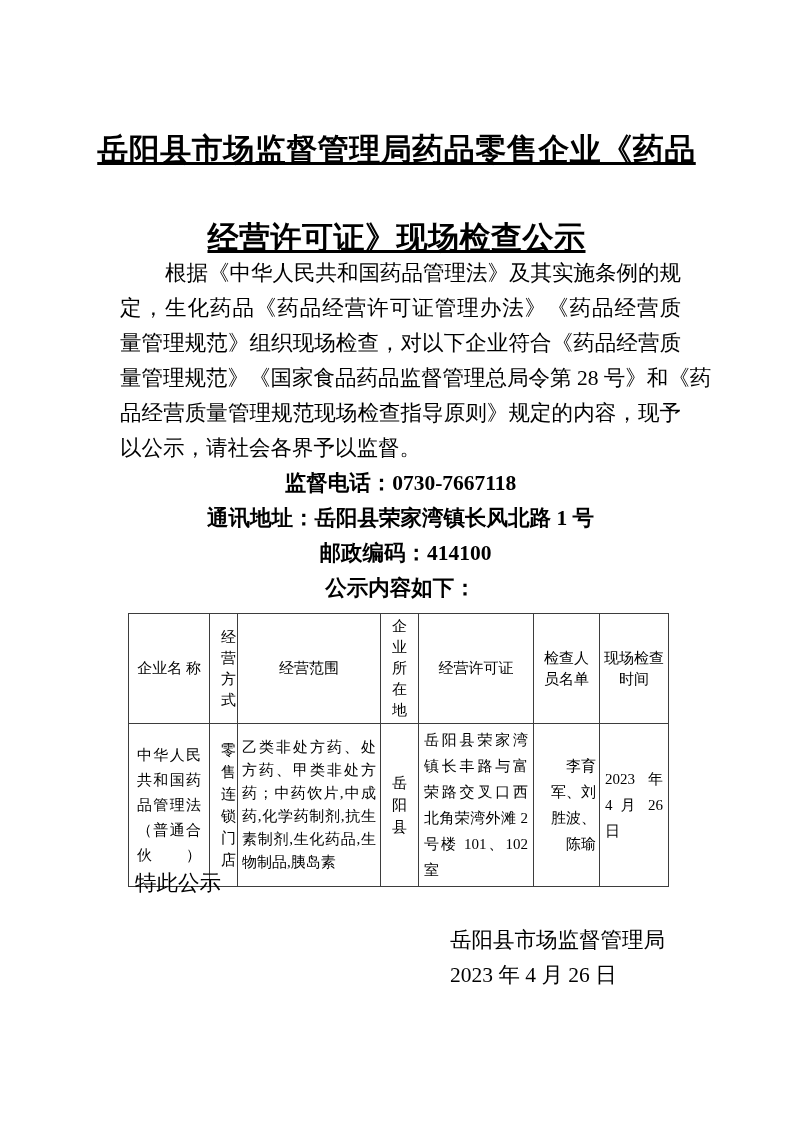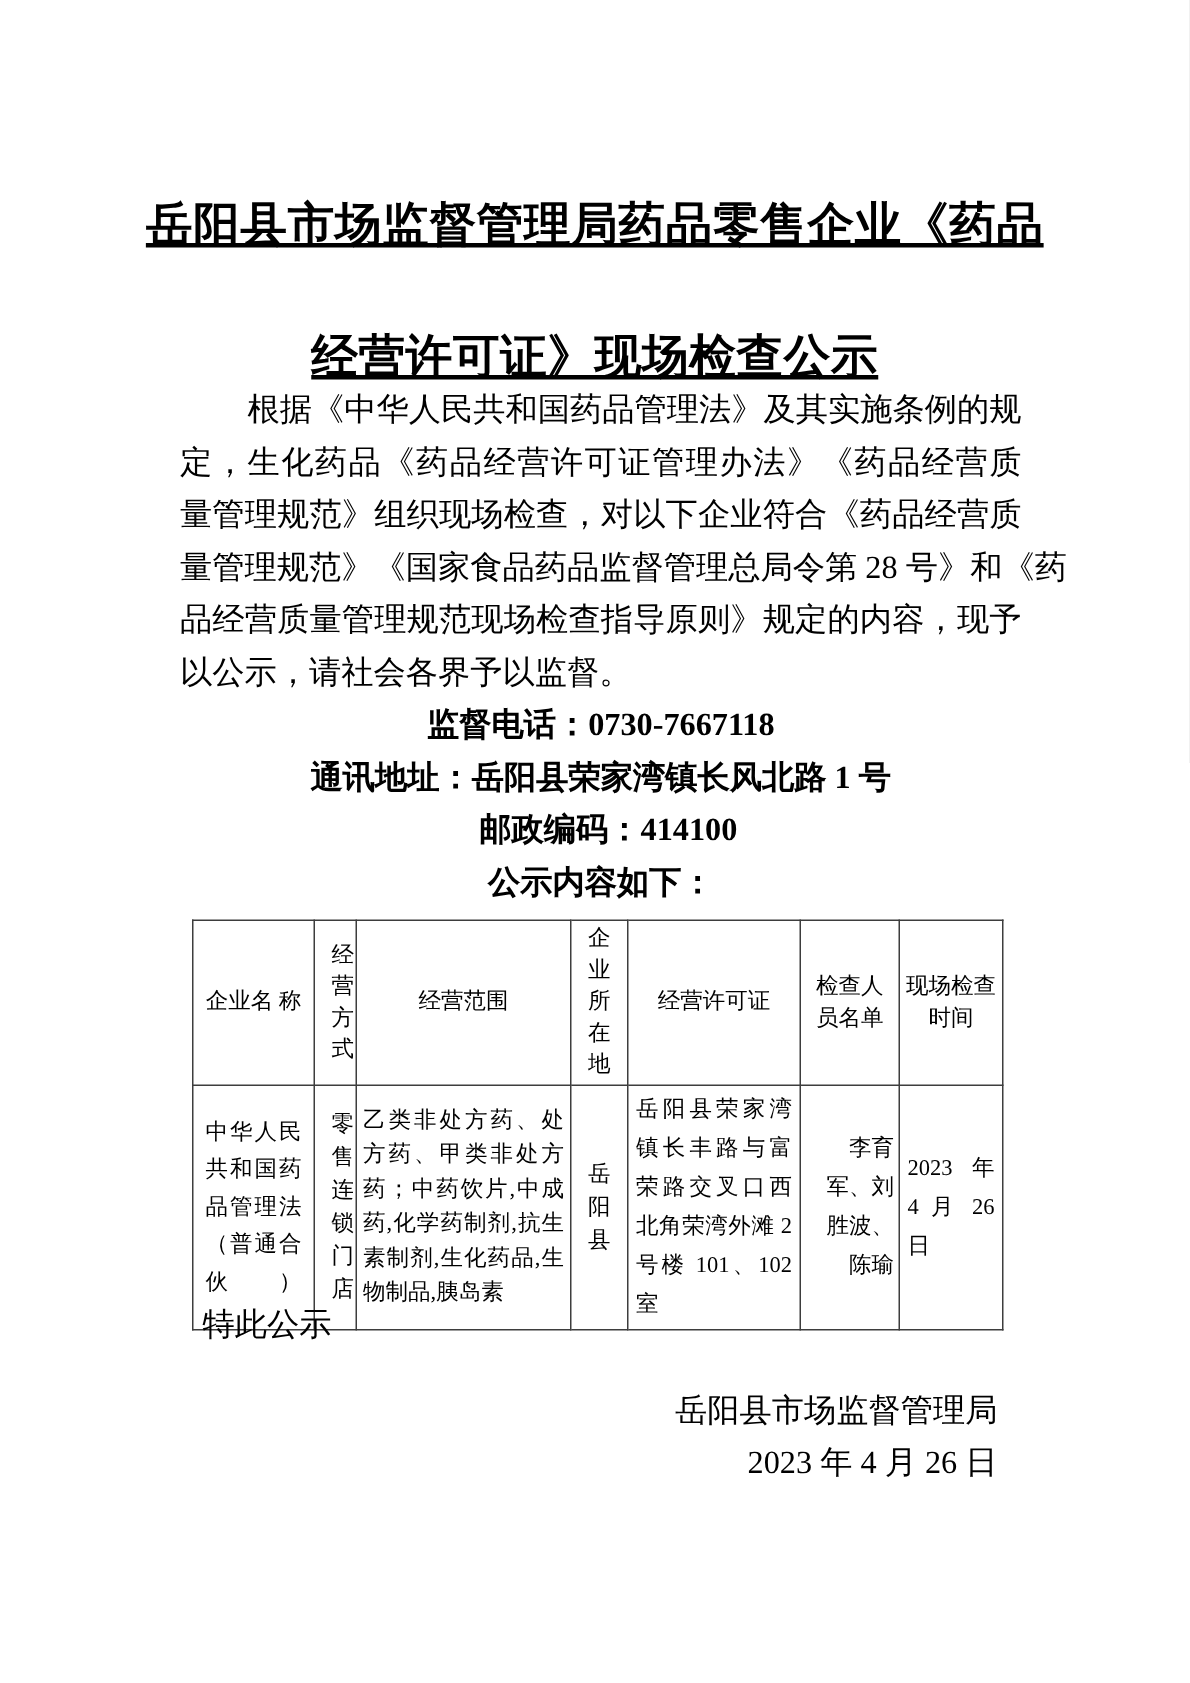--- a/index.html
+++ b/index.html
@@ -91,21 +91,21 @@
     top: 866px;
     left: 124px;
     font-size: 21.5px;
     line-height: 35px;
     margin-left: 11px;
   }
   .signature-block {
     position: absolute;
     top: 923px;
     right: 128px;
-    text-align: right;
+    text-align: left;
     font-size: 21.5px;
     line-height: 35px;
   }
 </style>
 </head>
 <body>
 
 <div class="page">
 
   <div class="doc-title">

